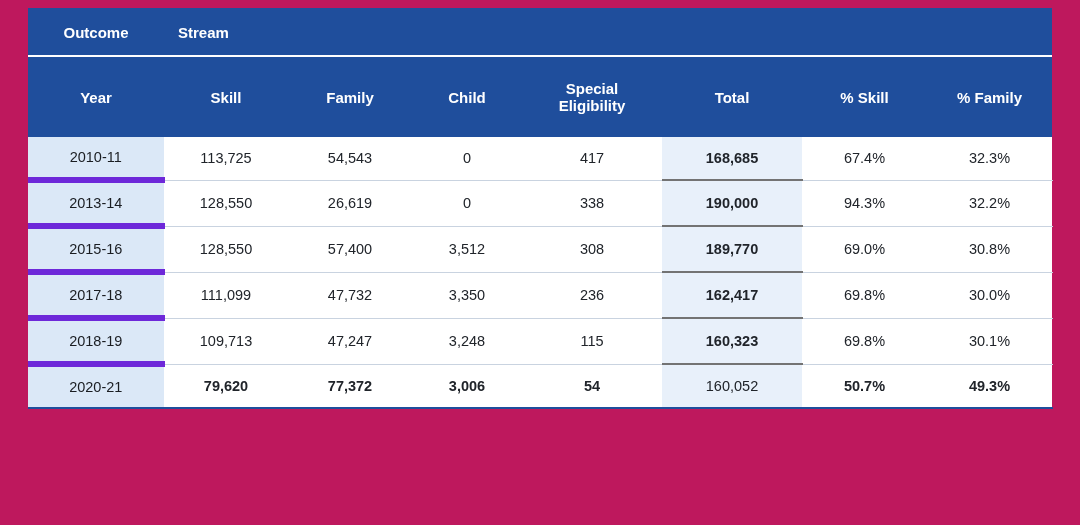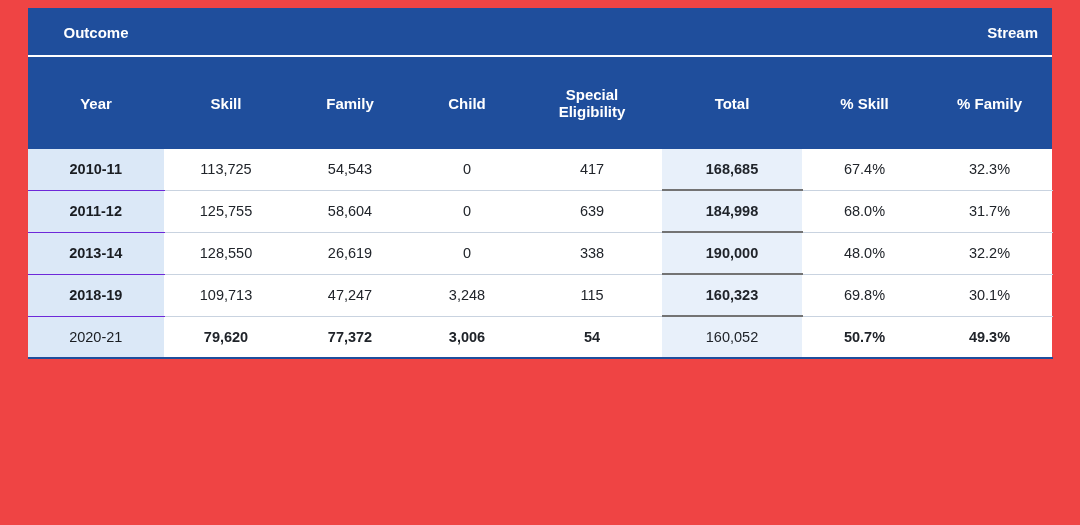--- a/index.html
+++ b/index.html
@@ -10,72 +10,71 @@
   body {
     width: 1080px;
     height: 525px;
     font-family: "Liberation Sans", sans-serif;
     overflow: hidden;
   }
   .page {
     width: 1080px;
     height: 525px;
     position: relative;
-    background: #ef4444;
+    background: #be185d;
     box-sizing: border-box;
     padding: 8px 28px 10px 28px;
   }
   table.data-table {
     border-collapse: collapse;
     width: 1024px;
     table-layout: fixed;
   }
   
   thead tr.group-row th {
     background: #1f4e9c;
     color: #ffffff;
     font-size: 15px;
     font-weight: bold;
-    text-align: right;
+    text-align: left;
     padding: 9px 14px 8px 14px;
     height: 30px;
     border: none;
   }
   thead tr.group-row th.group-sep {
     border-bottom: 2px solid #ffffff;
   }
   thead tr.group-row th.g-year {
     text-align: center;
   }
   thead tr.col-row th {
     background: #1f4e9c;
     color: #ffffff;
     font-size: 15px;
     font-weight: bold;
     text-align: center;
-    padding: 26px 6px;
+    padding: 20px 6px;
     height: 40px;
     vertical-align: middle;
     border: none;
   }
   tbody td {
     font-size: 14.5px;
     color: #20242a;
     text-align: center;
     padding: 9px 6px;
     height: 22px;
     background: #ffffff;
     border-bottom: 1px solid #c9d3e0;
     border-right: 1px solid transparent;
   }
   tbody td.year {
     background: #dbe8f7;
     color: #1a1d22;
-    border-bottom: 1px solid #6d28d9;
-    font-weight: bold;
+    border-bottom: 6px solid #6d28d9;
   }
   tbody td.total {
     background: #e8f0fa;
     font-weight: bold;
     border-bottom: 2px solid #737373;
   }
   tbody tr.last-row td {
     font-weight: bold;
     border-bottom: 2px solid #1f4e9c;
   }
@@ -134,38 +133,48 @@
         <td class="year">2010-11</td>
         <td>113,725</td>
         <td>54,543</td>
         <td>0</td>
         <td>417</td>
         <td class="total">168,685</td>
         <td>67.4%</td>
         <td>32.3%</td>
       </tr>
       <tr>
-        <td class="year">2011-12</td>
-        <td>125,755</td>
-        <td>58,604</td>
-        <td>0</td>
-        <td>639</td>
-        <td class="total">184,998</td>
-        <td>68.0%</td>
-        <td>31.7%</td>
-      </tr>
-      <tr>
         <td class="year">2013-14</td>
         <td>128,550</td>
         <td>26,619</td>
         <td>0</td>
         <td>338</td>
         <td class="total">190,000</td>
-        <td>48.0%</td>
+        <td>94.3%</td>
         <td>32.2%</td>
+      </tr>
+      <tr>
+        <td class="year">2015-16</td>
+        <td>128,550</td>
+        <td>57,400</td>
+        <td>3,512</td>
+        <td>308</td>
+        <td class="total">189,770</td>
+        <td>69.0%</td>
+        <td>30.8%</td>
+      </tr>
+      <tr>
+        <td class="year">2017-18</td>
+        <td>111,099</td>
+        <td>47,732</td>
+        <td>3,350</td>
+        <td>236</td>
+        <td class="total">162,417</td>
+        <td>69.8%</td>
+        <td>30.0%</td>
       </tr>
       <tr>
         <td class="year">2018-19</td>
         <td>109,713</td>
         <td>47,247</td>
         <td>3,248</td>
         <td>115</td>
         <td class="total">160,323</td>
         <td>69.8%</td>
         <td>30.1%</td>

